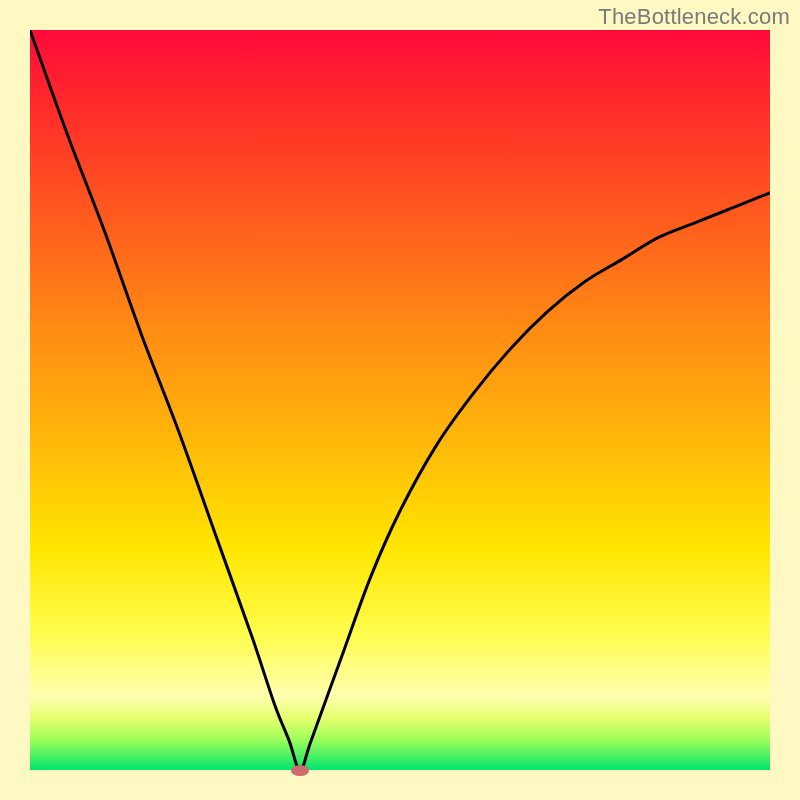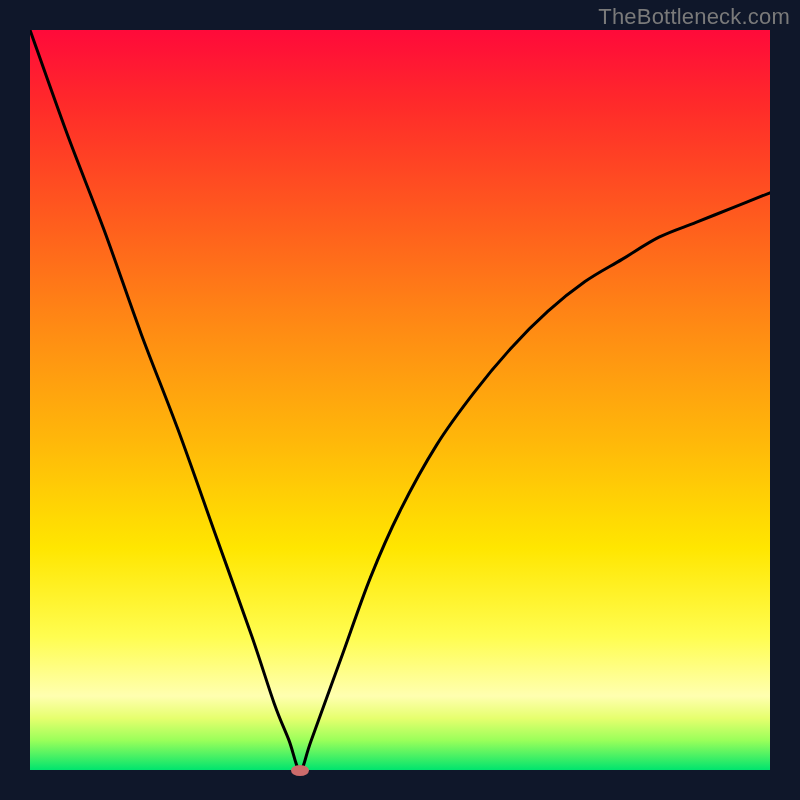--- a/index.html
+++ b/index.html
@@ -1,21 +1,21 @@
 <!DOCTYPE html>
 <html><head>
 <meta charset="utf-8">
 <style>
   * { margin: 0; padding: 0; box-sizing: border-box; }
   html, body { width: 800px; height: 800px; overflow: hidden; background: #000; }
   .frame {
     position: relative;
     width: 800px;
     height: 800px;
-    background: #0f172a;
+    background: #fef9c3;
   }
   .plot-area {
     position: absolute;
     left: 30px;
     top: 30px;
     width: 740px;
     height: 740px;
     background: linear-gradient(to bottom,
       #ff0a3a 0%,
       #ff2a2a 10%,

